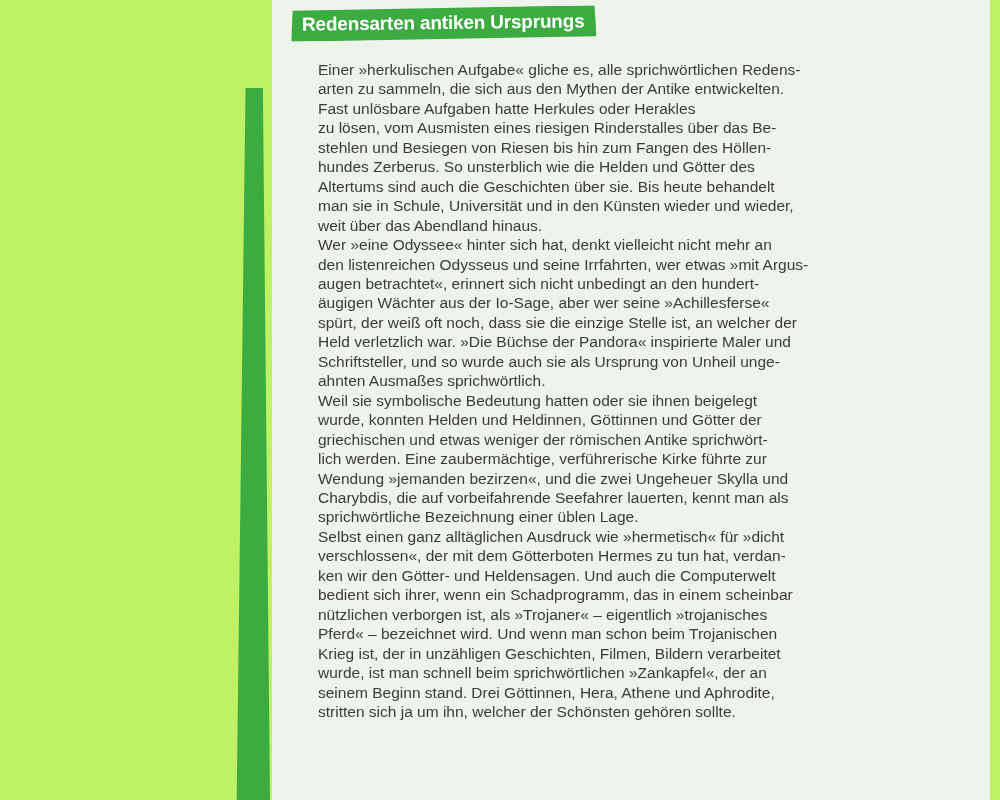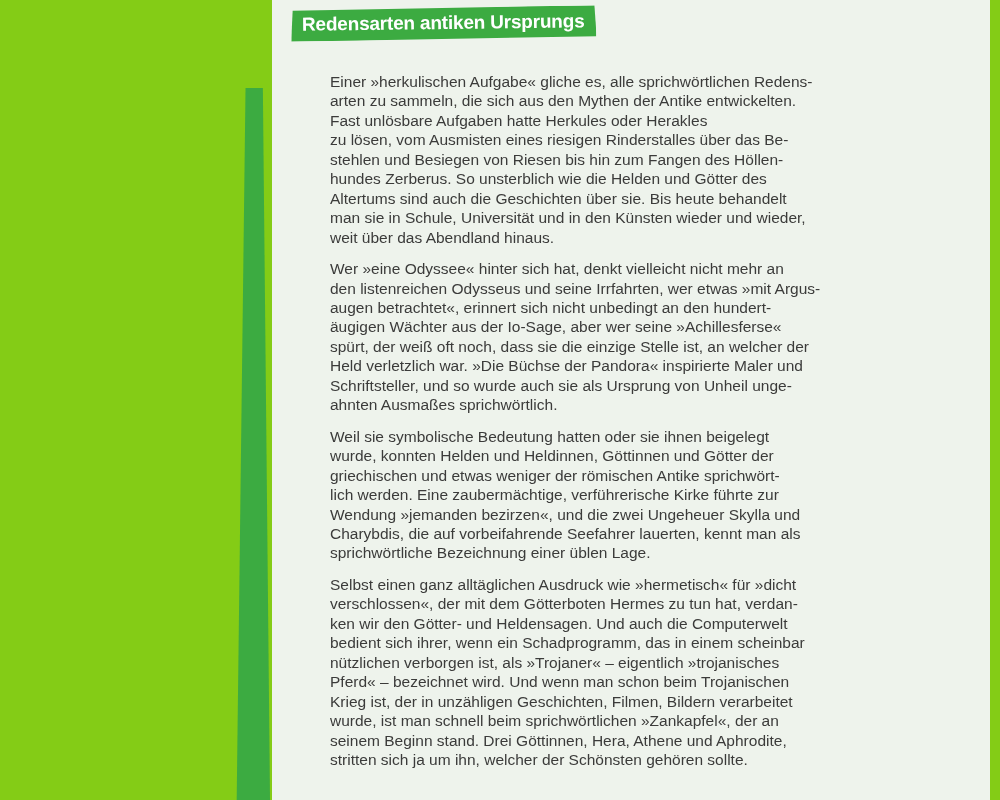--- a/index.html
+++ b/index.html
@@ -7,21 +7,21 @@
   body {
     font-family: "Liberation Sans", "DejaVu Sans", sans-serif;
     width: 1000px;
     height: 800px;
     overflow: hidden;
   }
   .canvas {
     position: relative;
     width: 1000px;
     height: 800px;
-    background: #84cc16;
+    background: #bef264;
   }
   
   .panel {
     position: absolute;
     left: 272px;
     top: 0;
     width: 718px;
     height: 800px;
     background: #eef3ec;
   }
@@ -58,21 +58,21 @@
     position: absolute;
     left: 318px;
     top: 60px;
     width: 652px;
     color: #3b3b3a;
     font-size: 15.5px;
     line-height: 19.45px;
   }
   .text p {
     white-space: pre-line;
-    margin: 12px;
+    margin: 0;
   }
 </style>
 </head>
 <body>
 
 <div class="canvas">
 
   <div class="panel"></div>
 
   <div class="stripe"></div>

